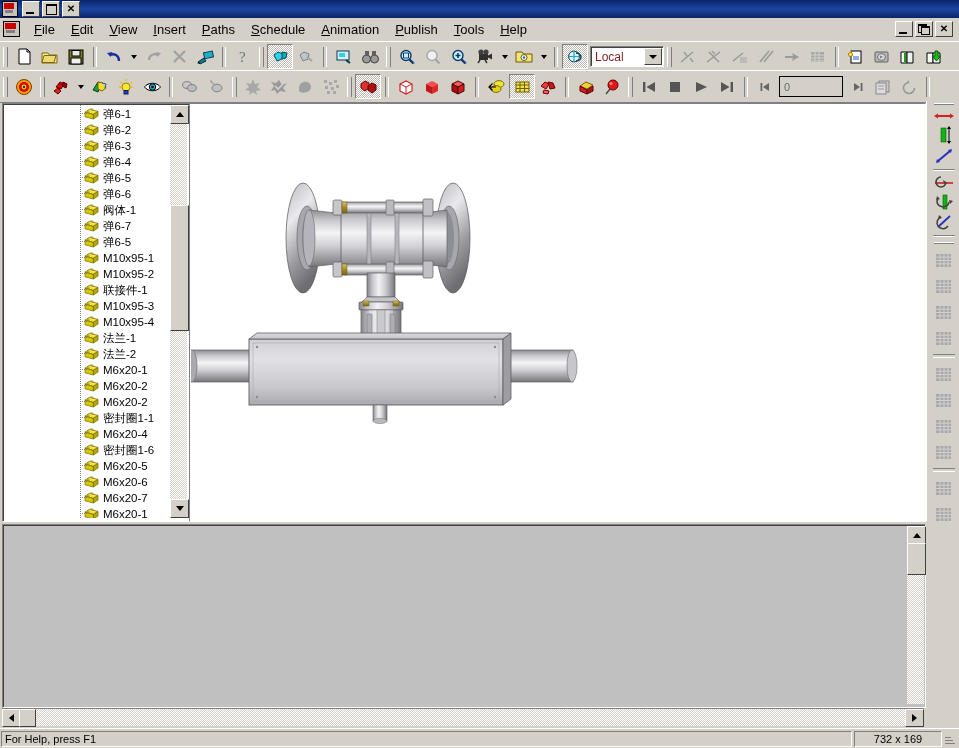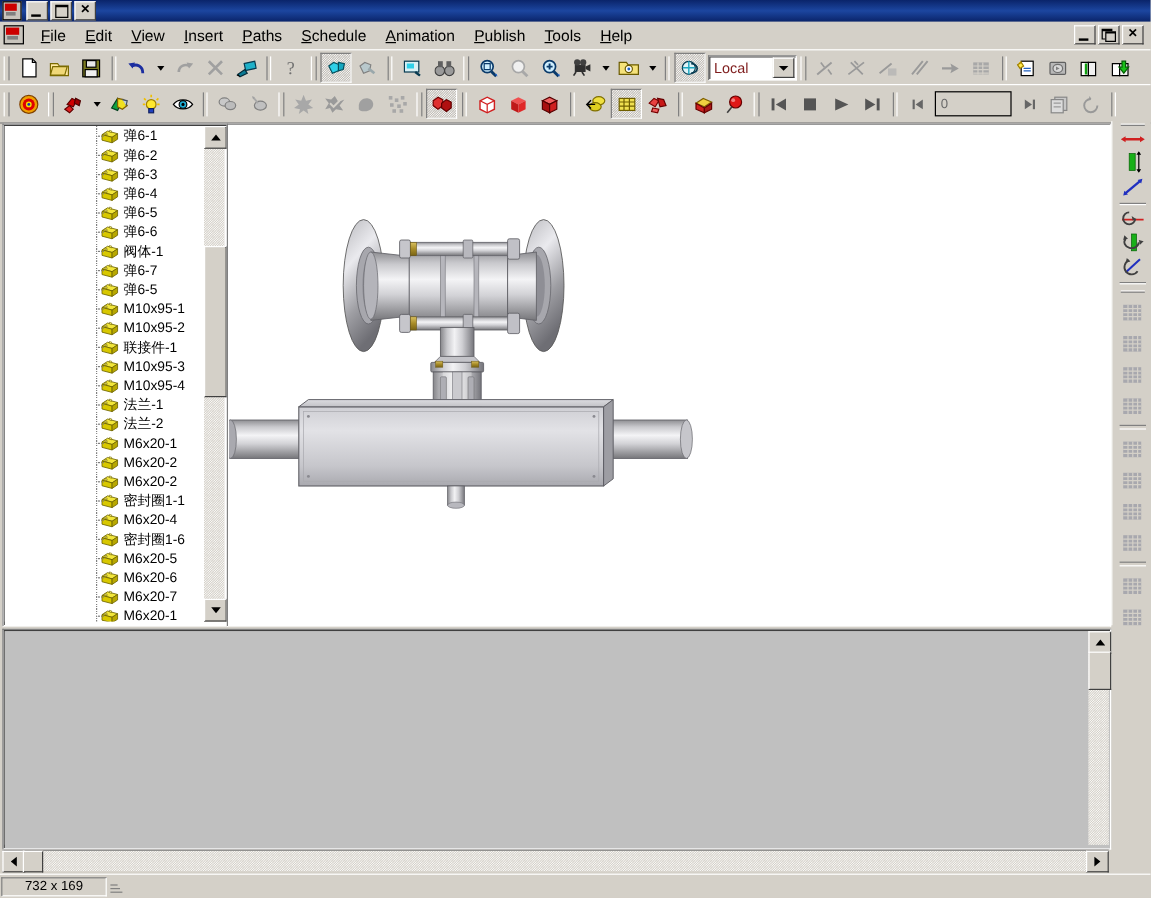--- a/index.html
+++ b/index.html
@@ -1237,20 +1237,21 @@
     </div>
   </div>
 
   <div class="hsb-outer">
     <div class="sbb left" style="left:0;top:0;width:17px;height:16px;"></div>
     <div class="thumb" style="left:17px;top:0;width:15px;height:16px;"></div>
     <div class="sbb right" style="right:0;top:0;width:17px;height:16px;"></div>
   </div>
 
   <div class="statusbar">
+    <div class="spanel" id="sb-help">For Help, press F1</div>
     <div class="spanel" id="sb-dim">732 x  169</div>
     <div class="grippy">
         <i></i>
         <i></i>
         <i></i>
       </div>
   </div>
 
 </div>
 

